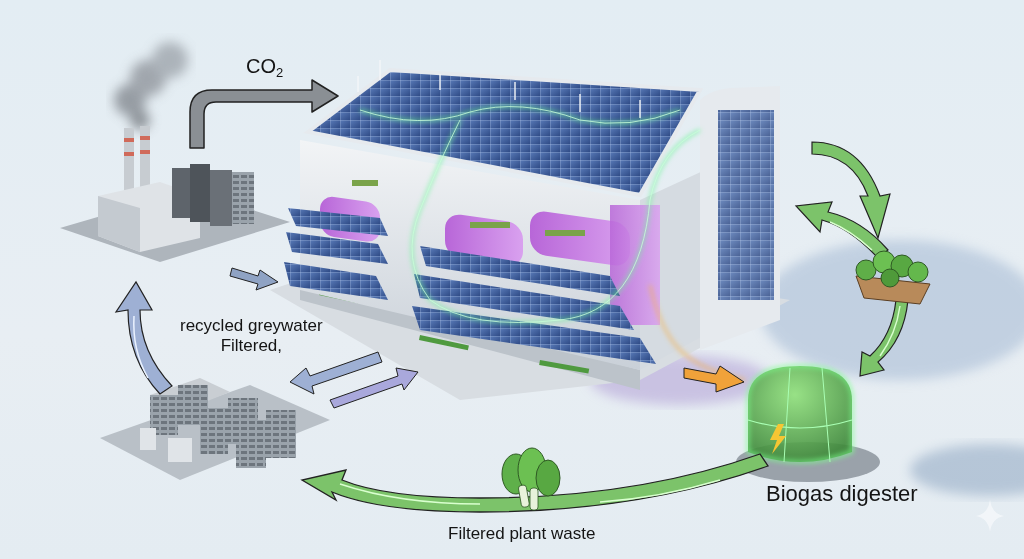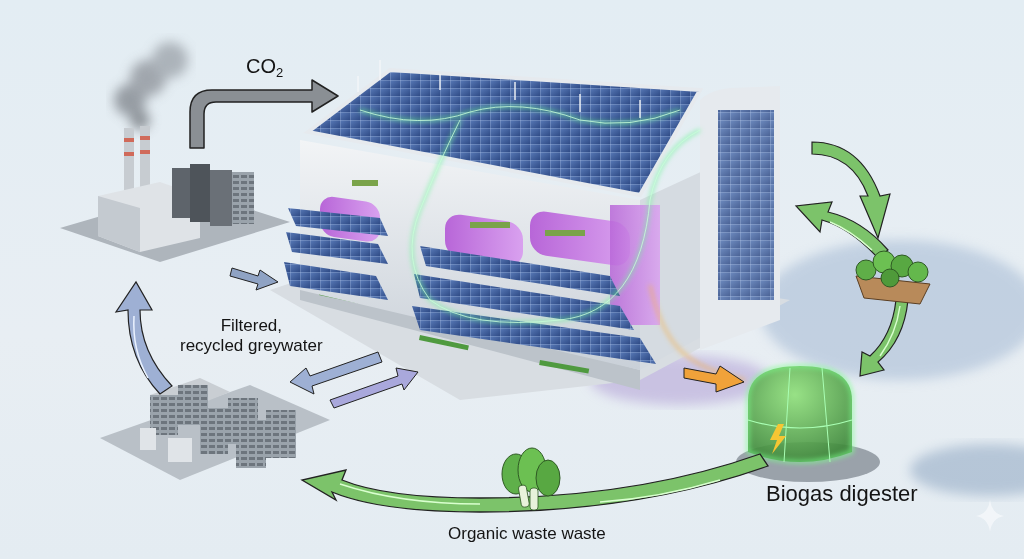--- a/index.html
+++ b/index.html
@@ -194,18 +194,18 @@
     <ellipse cx="548" cy="478" rx="12" ry="18" fill="#58a842" stroke="#2f5a24" stroke-width="1"></ellipse>
     <rect x="518" y="486" width="8" height="22" rx="3" fill="#e8f2dc" stroke="#2f5a24" stroke-width="0.8" transform="rotate(-10 518 486)"></rect>
     <rect x="530" y="488" width="8" height="22" rx="3" fill="#e8f2dc" stroke="#2f5a24" stroke-width="0.8"></rect>
   </g>
 
   <path d="M990 500 Q992 514 1004 516 Q992 518 990 532 Q988 518 976 516 Q988 514 990 500 Z" fill="#f3f6f9" opacity="0.9"></path>
 </svg>
 
 <div class="label co2"><span>CO</span><sub>2</sub></div>
 <div class="label greywater">
+  <div>recycled greywater</div>
   <div>Filtered,</div>
-  <div>recycled greywater</div>
 </div>
 <div class="label biogas">Biogas digester</div>
-<div class="label organic">Organic waste waste</div>
+<div class="label organic">Filtered plant waste</div>
 </div>
 
 </body></html>

